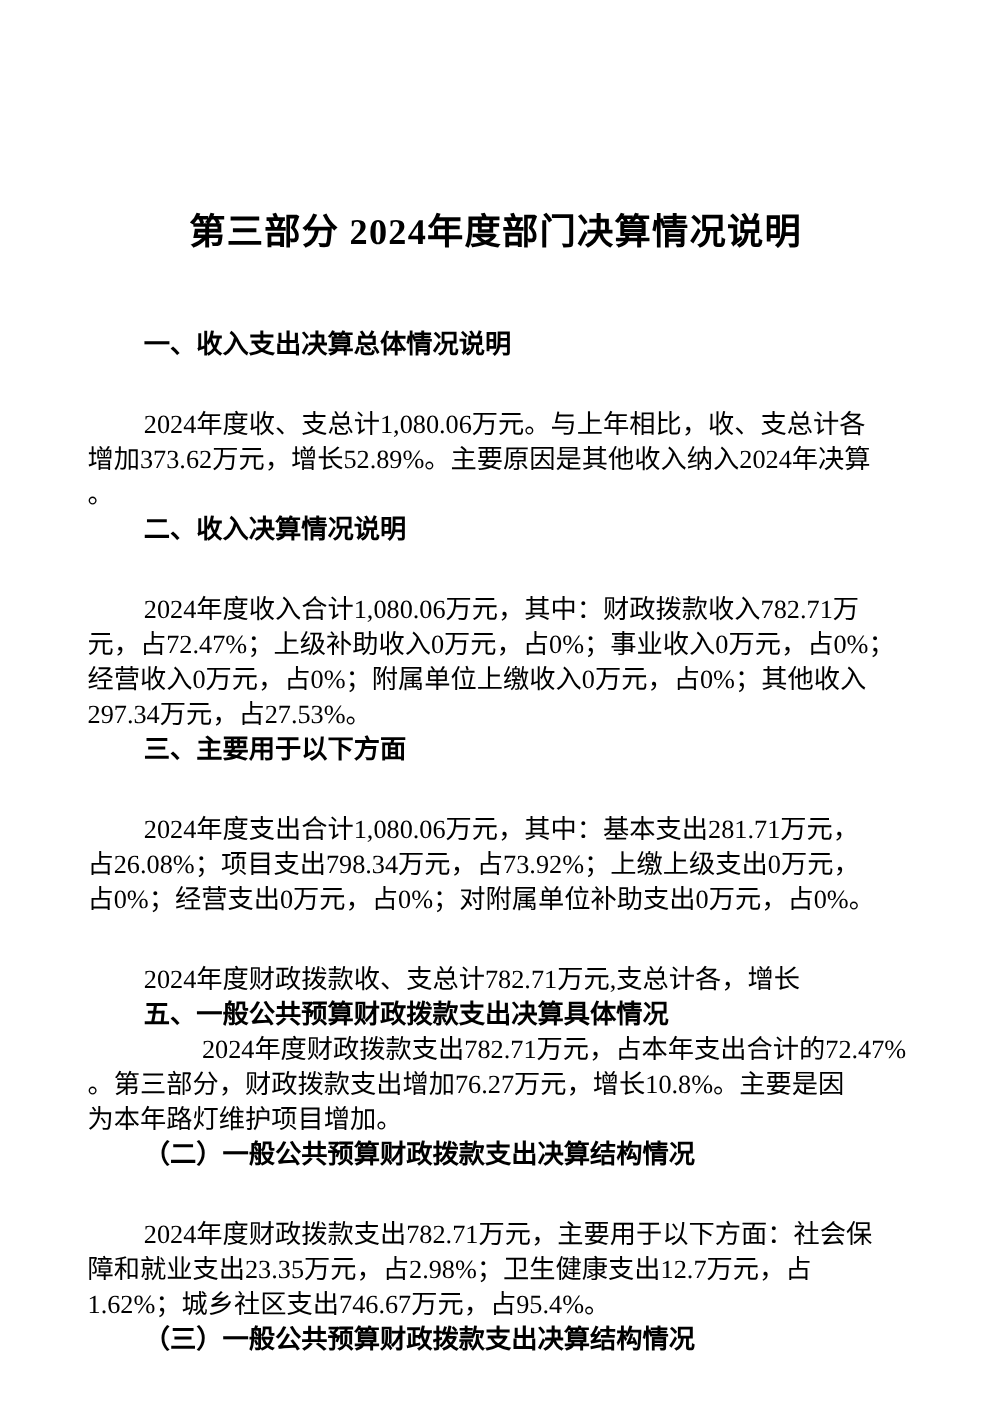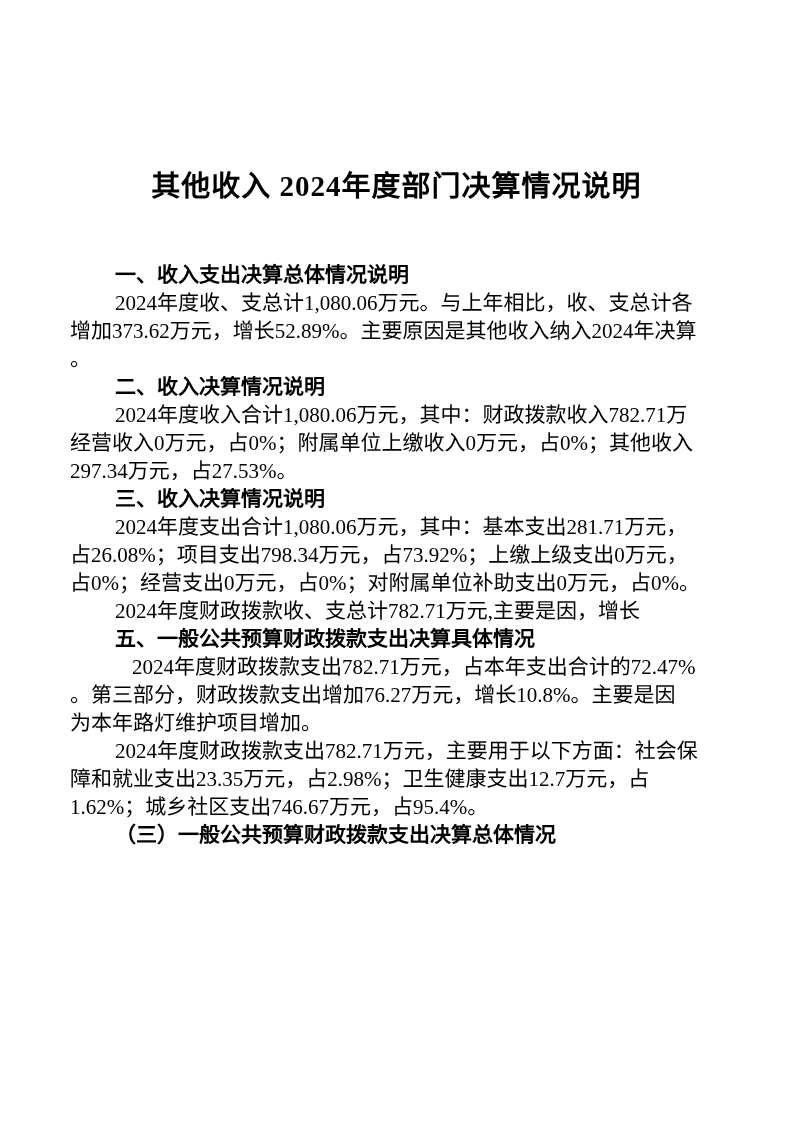--- a/index.html
+++ b/index.html
@@ -41,78 +41,82 @@
   }
   
   .line.h {
     font-family: Liberation Serif, serif;
     font-weight: 700;
     padding-left: 45px;
   }
   
   .line.first {
     padding-left: 45px;
+    margin-top: 36px;
   }
   
   .line.first-deep {
     padding-left: 62px;
+    text-align: right;
   }
   
   .line.cont {
     padding-left: 0;
   }
 </style>
 </head>
 <body>
 
 <div class="page">
 
-  <h1 class="doc-title">其他收入 2024年度部门决算情况说明</h1>
+  <h1 class="doc-title">第三部分 2024年度部门决算情况说明</h1>
 
   <div class="doc-body">
 
     <div>
       <div class="line h">一、收入支出决算总体情况说明</div>
       <div class="line first">2024年度收、支总计1,080.06万元。与上年相比，收、支总计各</div>
       <div class="line cont">增加373.62万元，增长52.89%。主要原因是其他收入纳入2024年决算</div>
       <div class="line cont">。</div>
     </div>
 
     <div>
       <div class="line h">二、收入决算情况说明</div>
       <div class="line first">2024年度收入合计1,080.06万元，其中：财政拨款收入782.71万</div>
+      <div class="line cont">元，占72.47%；上级补助收入0万元，占0%；事业收入0万元，占0%；</div>
       <div class="line cont">经营收入0万元，占0%；附属单位上缴收入0万元，占0%；其他收入</div>
       <div class="line cont">297.34万元，占27.53%。</div>
     </div>
 
     <div>
-      <div class="line h">三、收入决算情况说明</div>
+      <div class="line h">三、主要用于以下方面</div>
       <div class="line first">2024年度支出合计1,080.06万元，其中：基本支出281.71万元，</div>
       <div class="line cont">占26.08%；项目支出798.34万元，占73.92%；上缴上级支出0万元，</div>
       <div class="line cont">占0%；经营支出0万元，占0%；对附属单位补助支出0万元，占0%。</div>
     </div>
 
     <div>
-      <div class="line first">2024年度财政拨款收、支总计782.71万元,主要是因，增长</div>
+      <div class="line first">2024年度财政拨款收、支总计782.71万元,支总计各，增长</div>
     </div>
 
     <div>
       <div class="line h">五、一般公共预算财政拨款支出决算具体情况</div>
     </div>
 
     <div>
       <div class="line first-deep">2024年度财政拨款支出782.71万元，占本年支出合计的72.47%</div>
       <div class="line cont">。第三部分，财政拨款支出增加76.27万元，增长10.8%。主要是因</div>
       <div class="line cont">为本年路灯维护项目增加。</div>
     </div>
 
     <div>
+      <div class="line h">（二）一般公共预算财政拨款支出决算结构情况</div>
       <div class="line first">2024年度财政拨款支出782.71万元，主要用于以下方面：社会保</div>
       <div class="line cont">障和就业支出23.35万元，占2.98%；卫生健康支出12.7万元，占</div>
       <div class="line cont">1.62%；城乡社区支出746.67万元，占95.4%。</div>
     </div>
 
     <div>
-      <div class="line h">（三）一般公共预算财政拨款支出决算总体情况</div>
+      <div class="line h">（三）一般公共预算财政拨款支出决算结构情况</div>
     </div>
 
   </div>
 </div>
 
 </body></html>

